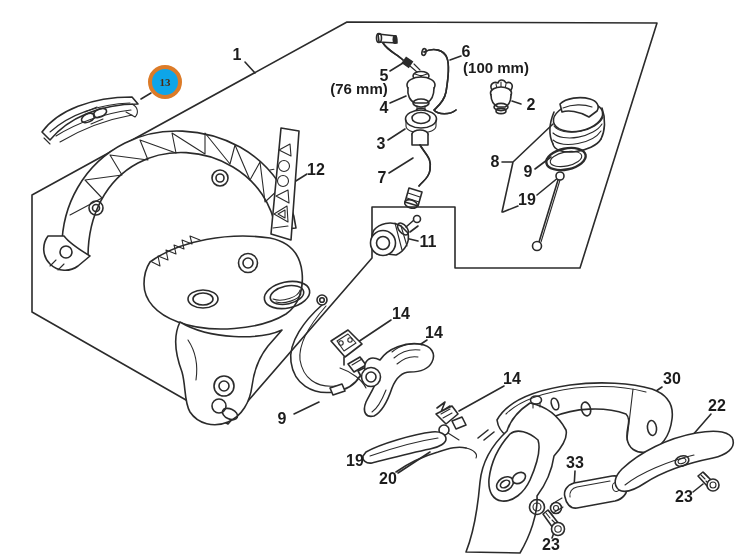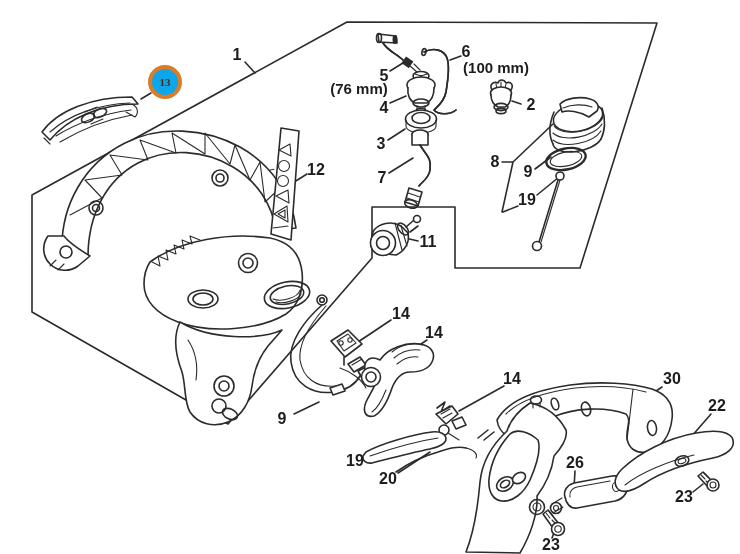--- a/index.html
+++ b/index.html
@@ -315,21 +315,21 @@
   <div class="part-label" style="left:428px;top:242px">11</div>
   <div class="part-label" style="left:316px;top:170px">12</div>
   <div class="circled" style="left:165px;top:82px">13</div>
   <div class="part-label" style="left:401px;top:314px">14</div>
   <div class="part-label" style="left:282px;top:419px">9</div>
   <div class="part-label" style="left:434px;top:333px">14</div>
   <div class="part-label" style="left:512px;top:379px">14</div>
   <div class="part-label" style="left:355px;top:461px">19</div>
   <div class="part-label" style="left:388px;top:479px">20</div>
   <div class="part-label" style="left:672px;top:379px">30</div>
-  <div class="part-label" style="left:575px;top:463px">26</div>
+  <div class="part-label" style="left:575px;top:463px">33</div>
   <div class="part-label" style="left:717px;top:406px">22</div>
   <div class="part-label" style="left:551px;top:545px">23</div>
   <div class="part-label" style="left:684px;top:497px">23</div>
 
   <div class="measure" style="left:359px;top:88px">(76 mm)</div>
   <div class="measure" style="left:496px;top:67px">(100 mm)</div>
 
 </div>
 
 </body></html>

